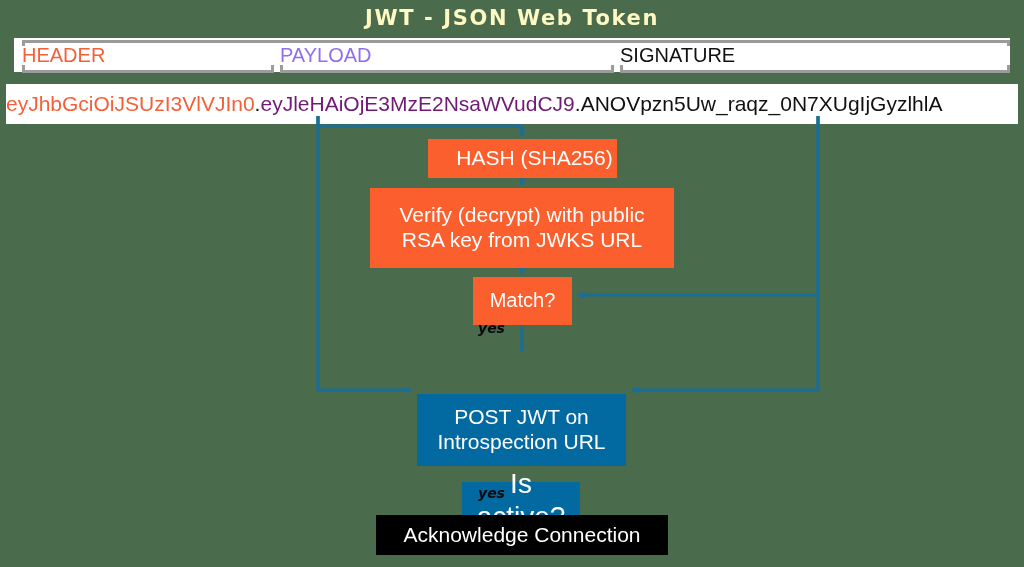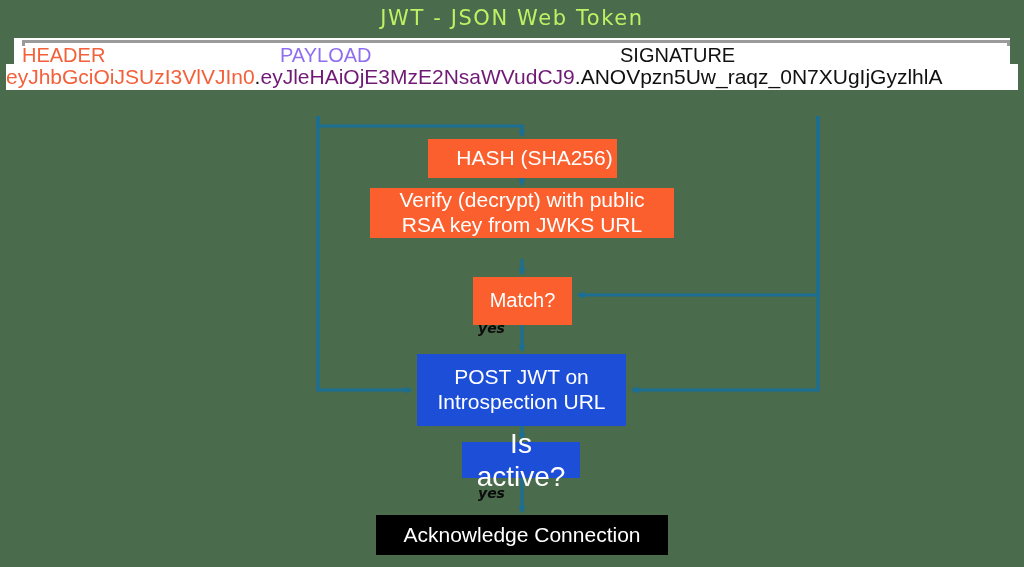--- a/index.html
+++ b/index.html
@@ -18,23 +18,23 @@
 
   
   #title {
     position: absolute;
     left: 0;
     top: 6px;
     width: 1024px;
     text-align: center;
     font-family: "DejaVu Sans", sans-serif;
     font-size: 21px;
-    font-weight: normal;
+    font-weight: bold;
     letter-spacing: 1.6px;
-    color: #bef264;
+    color: #fef9c3;
     white-space: nowrap;
   }
 
   
   #label-bar {
     position: absolute;
     left: 14px;
     top: 38px;
     width: 996px;
     height: 34px;
@@ -60,23 +60,23 @@
     white-space: nowrap;
   }
   #lbl-header  { color: #f4603a; }
   #lbl-payload { color: #8f6ff0; }
   #lbl-signature { color: #111111; }
 
   
   #token-strip {
     position: absolute;
     left: 6px;
-    top: 64px;
+    top: 84px;
     width: 1012px;
-    height: 26px;
+    height: 40px;
     background: #ffffff;
     display: flex;
     align-items: center;
     white-space: nowrap;
     overflow: hidden;
     box-sizing: border-box;
   }
   #token-strip span {
     font-size: 21px;
     line-height: 24px;
@@ -91,30 +91,30 @@
     position: absolute;
     display: flex;
     align-items: center;
     justify-content: center;
     text-align: center;
     color: #ffffff;
     box-sizing: border-box;
     line-height: 1.18;
   }
   .node-orange { background: #fb5f2d; }
-  .node-purple { background: #1d4ed8; }
+  .node-purple { background: #0369a1; margin-top: 40px; }
   .node-black  { background: #000000; }
 
   #node-hash {
     left: 428px; top: 139px; width: 189px; height: 39px;
     font-size: 21px;
     padding-left: 24px;
   }
   #node-verify {
-    left: 370px; top: 188px; width: 304px; height: 50px;
+    left: 370px; top: 188px; width: 304px; height: 80px;
     font-size: 21px;
     padding: 0 8px;
   }
   #node-match {
     left: 473px; top: 277px; width: 99px; height: 48px;
     font-size: 20px;
   }
   #node-post {
     left: 417px; top: 354px; width: 209px; height: 72px;
     font-size: 21px;

